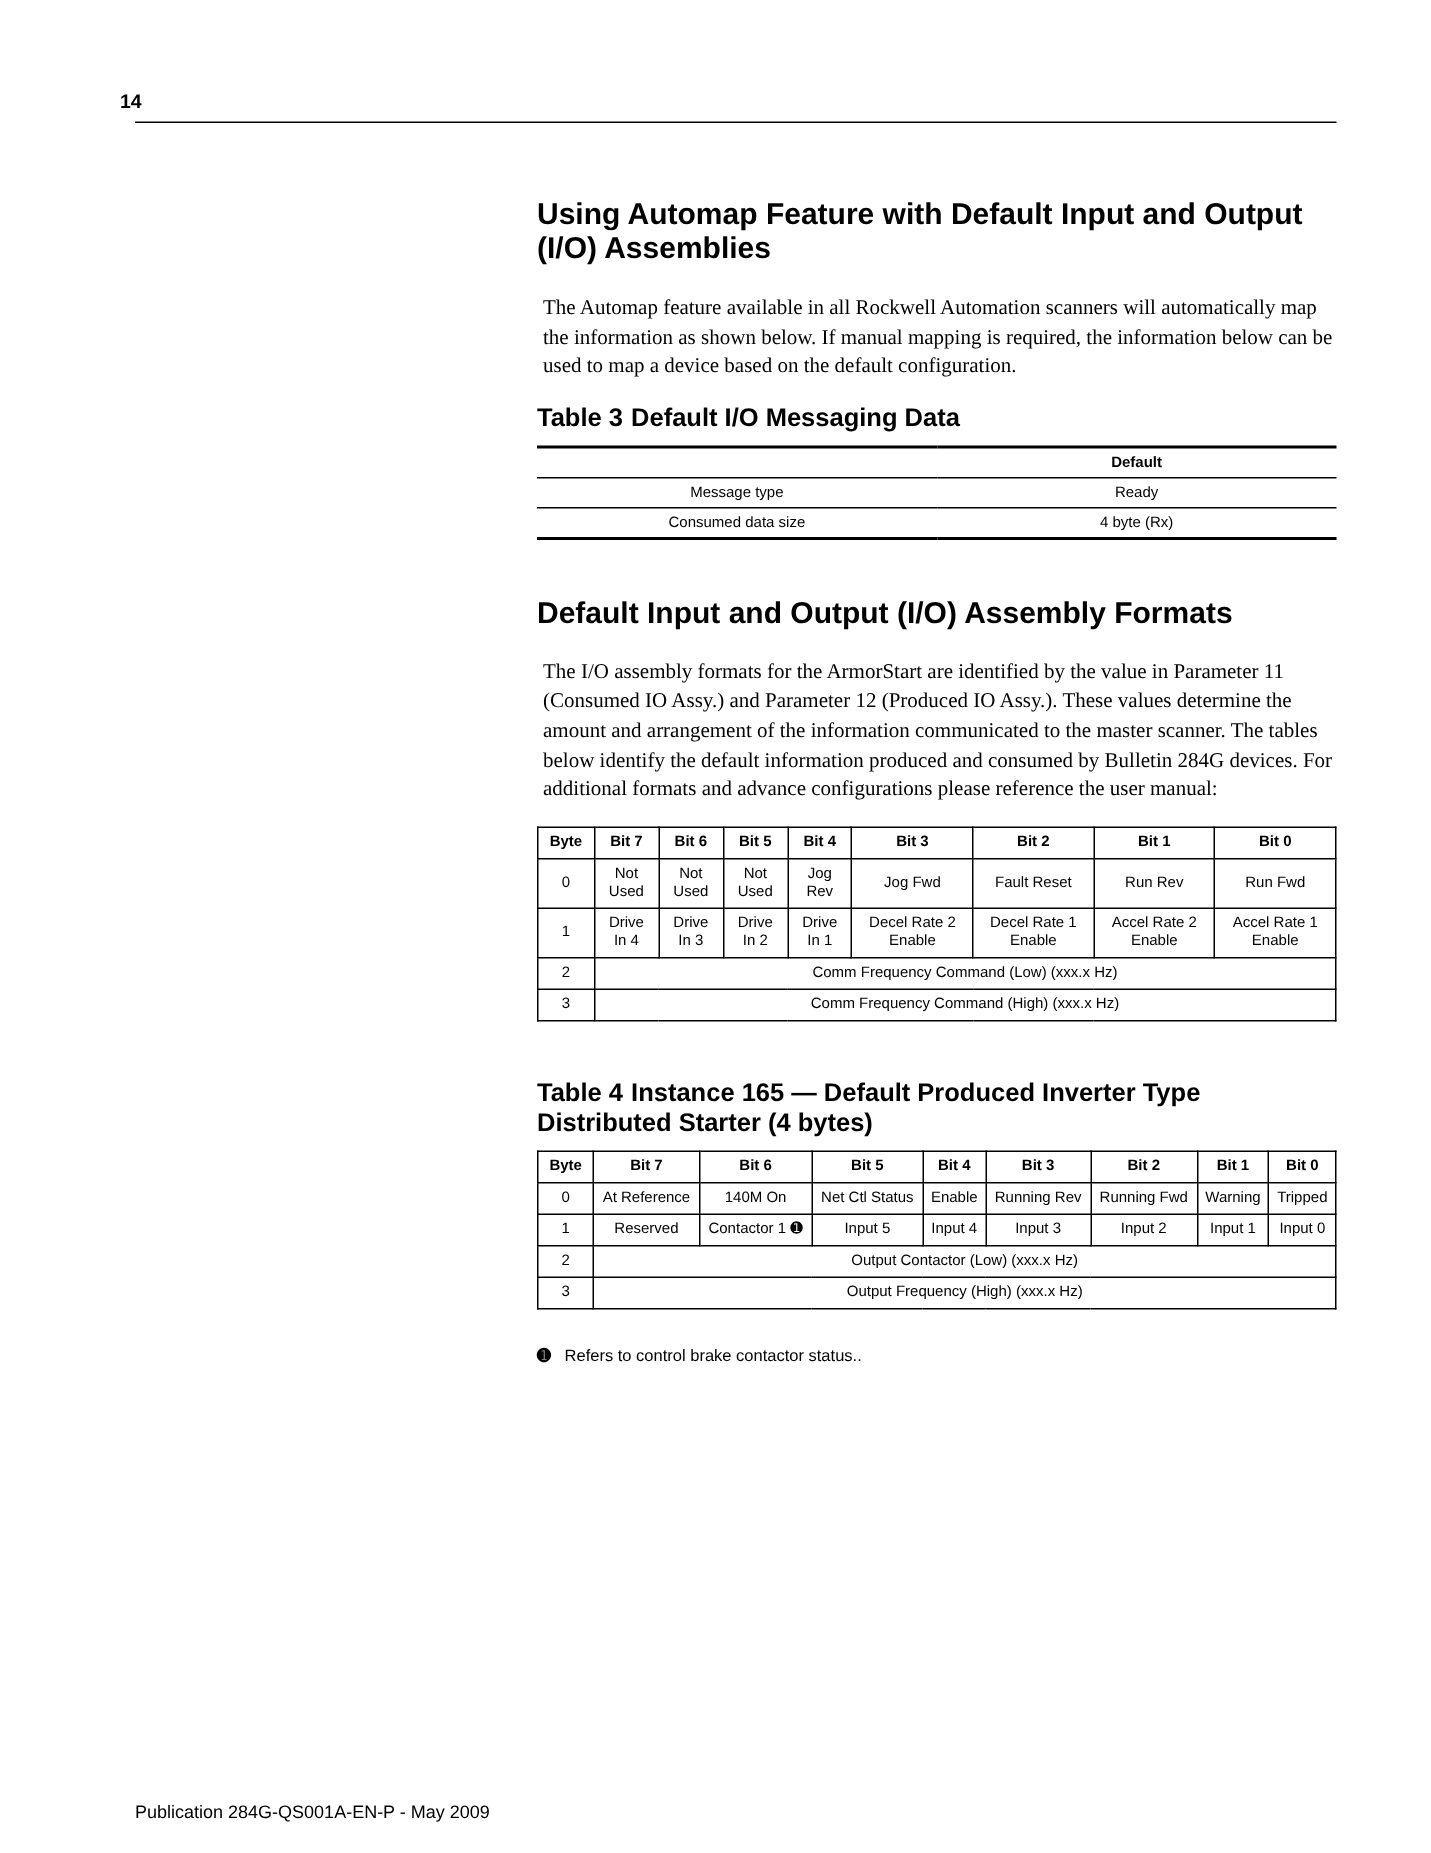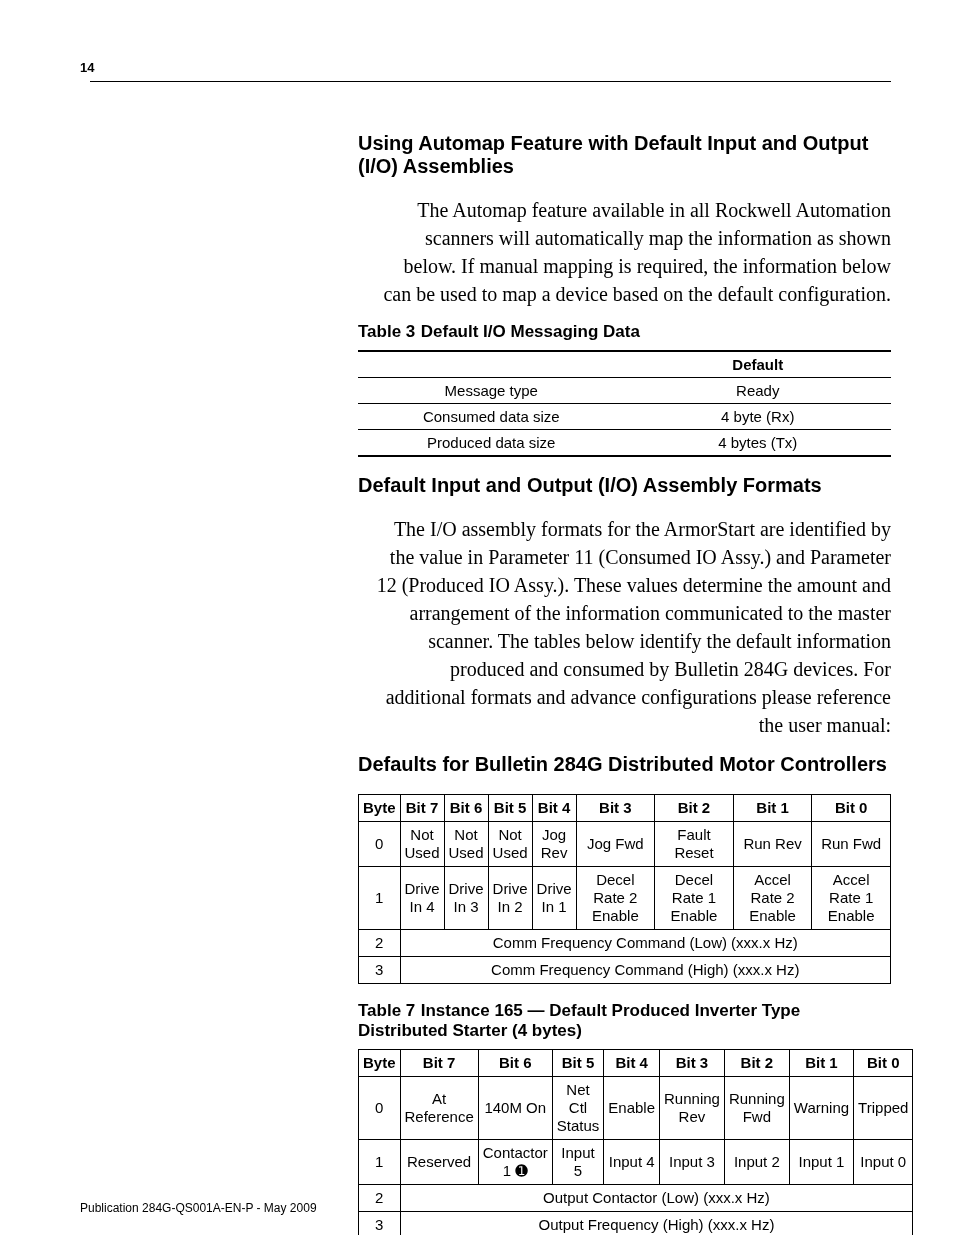--- a/index.html
+++ b/index.html
@@ -33,38 +33,37 @@
     margin-left: 268px;
   }
   h2.section-title {
     font-size: 20px;
     font-weight: bold;
     margin: 0 0 18px 0;
     font-family: Arial, Helvetica, sans-serif;
   }
   .body-text {
     font-family: Georgia, 'Times New Roman', serif;
-    font-size: 20px;
+    font-size: 14px;
     line-height: 1.4;
-    margin: 0 0 14px 16px;
-    text-align: right;
+    margin: 0 0 14px 4px;
   }
   .table-caption {
     font-weight: bold;
     font-size: 17px;
     margin: 8px 0 8px 0;
     font-family: Arial, Helvetica, sans-serif;
   }
   .table-caption .capnum { display:inline-block; width: 58px; }
   table {
     border-collapse: collapse;
     width: 100%;
     font-family: Arial, Helvetica, sans-serif;
-    font-size: 15px;
-    margin-bottom: 17px;
+    font-size: 10px;
+    margin-bottom: 38px;
   }
   table.t3 th, table.t3 td {
     border-top: 1px solid #000;
     border-bottom: 1px solid #000;
     padding: 4px 6px;
     text-align: center;
   }
   table.t3 { border-top: 2px solid #000; border-bottom: 2px solid #000; }
   table.t3 th { font-weight: bold; }
   table.t3 tr:first-child td:first-child { border-top: 2px solid #000; }
@@ -82,21 +81,21 @@
   .footnote {
     font-size: 11px;
     font-family: Arial, Helvetica, sans-serif;
     margin-top: -14px;
     margin-bottom: 10px;
   }
   .footnote .bullet { font-size: 11px; font-weight: bold; }
   .footer {
     position: absolute;
     bottom: 20px;
-    left: 80px;
+    left: 90px;
     font-size: 12px;
     font-family: Arial, Helvetica, sans-serif;
   }
 </style>
 </head>
 <body>
 
 <div class="page">
   <div class="page-number">14</div>
   <hr class="hr-top">
@@ -118,31 +117,26 @@
         <th style="border-top:2px solid #000;">Default</th>
       </tr>
       <tr>
         <td>Message type</td>
         <td>Ready</td>
       </tr>
       <tr>
         <td>Consumed data size</td>
         <td>4 byte (Rx)</td>
       </tr>
-      <tr>
-        <td style="border-bottom:2px solid #000;">Produced data size</td>
-        <td style="border-bottom:2px solid #000;">4 bytes (Tx)</td>
-      </tr>
     </tbody>
       </table>
 
     <h2 class="section-title">Default Input and Output (I/O) Assembly Formats</h2>
     <p class="body-text">The I/O assembly formats for the ArmorStart are identified by the value in Parameter 11 (Consumed IO Assy.) and Parameter 12 (Produced IO Assy.). These values determine the amount and arrangement of the information communicated to the master scanner. The tables below identify the default information produced and consumed by Bulletin 284G devices. For additional formats and advance configurations please reference the user manual:</p>
 
-    <h2 class="section-title">Defaults for Bulletin 284G Distributed Motor Controllers</h2>
 
 
     <table class="bits">
       <tbody>
           <tr>
         <th style="width:7%;">Byte</th>
         <th style="width:8%;">Bit 7</th>
         <th style="width:8%;">Bit 6</th>
         <th style="width:8%;">Bit 5</th>
         <th style="width:8%;">Bit 4</th>
@@ -178,21 +172,21 @@
         <td colspan="8">Comm Frequency Command (Low) (xxx.x Hz)</td>
       </tr>
       <tr>
         <td>3</td>
         <td colspan="8">Comm Frequency Command (High) (xxx.x Hz)</td>
       </tr>
     </tbody>
       </table>
 
     <div class="table-caption">
-      <span class="capnum">Table 7</span>
+      <span class="capnum">Table 4</span>
       <span>Instance 165 — Default Produced Inverter Type Distributed Starter (4 bytes)</span>
     </div>
 
     <table class="bits">
       <tbody>
           <tr>
         <th style="width:7%;">Byte</th>
         <th>Bit 7</th>
         <th>Bit 6</th>
         <th>Bit 5</th>

